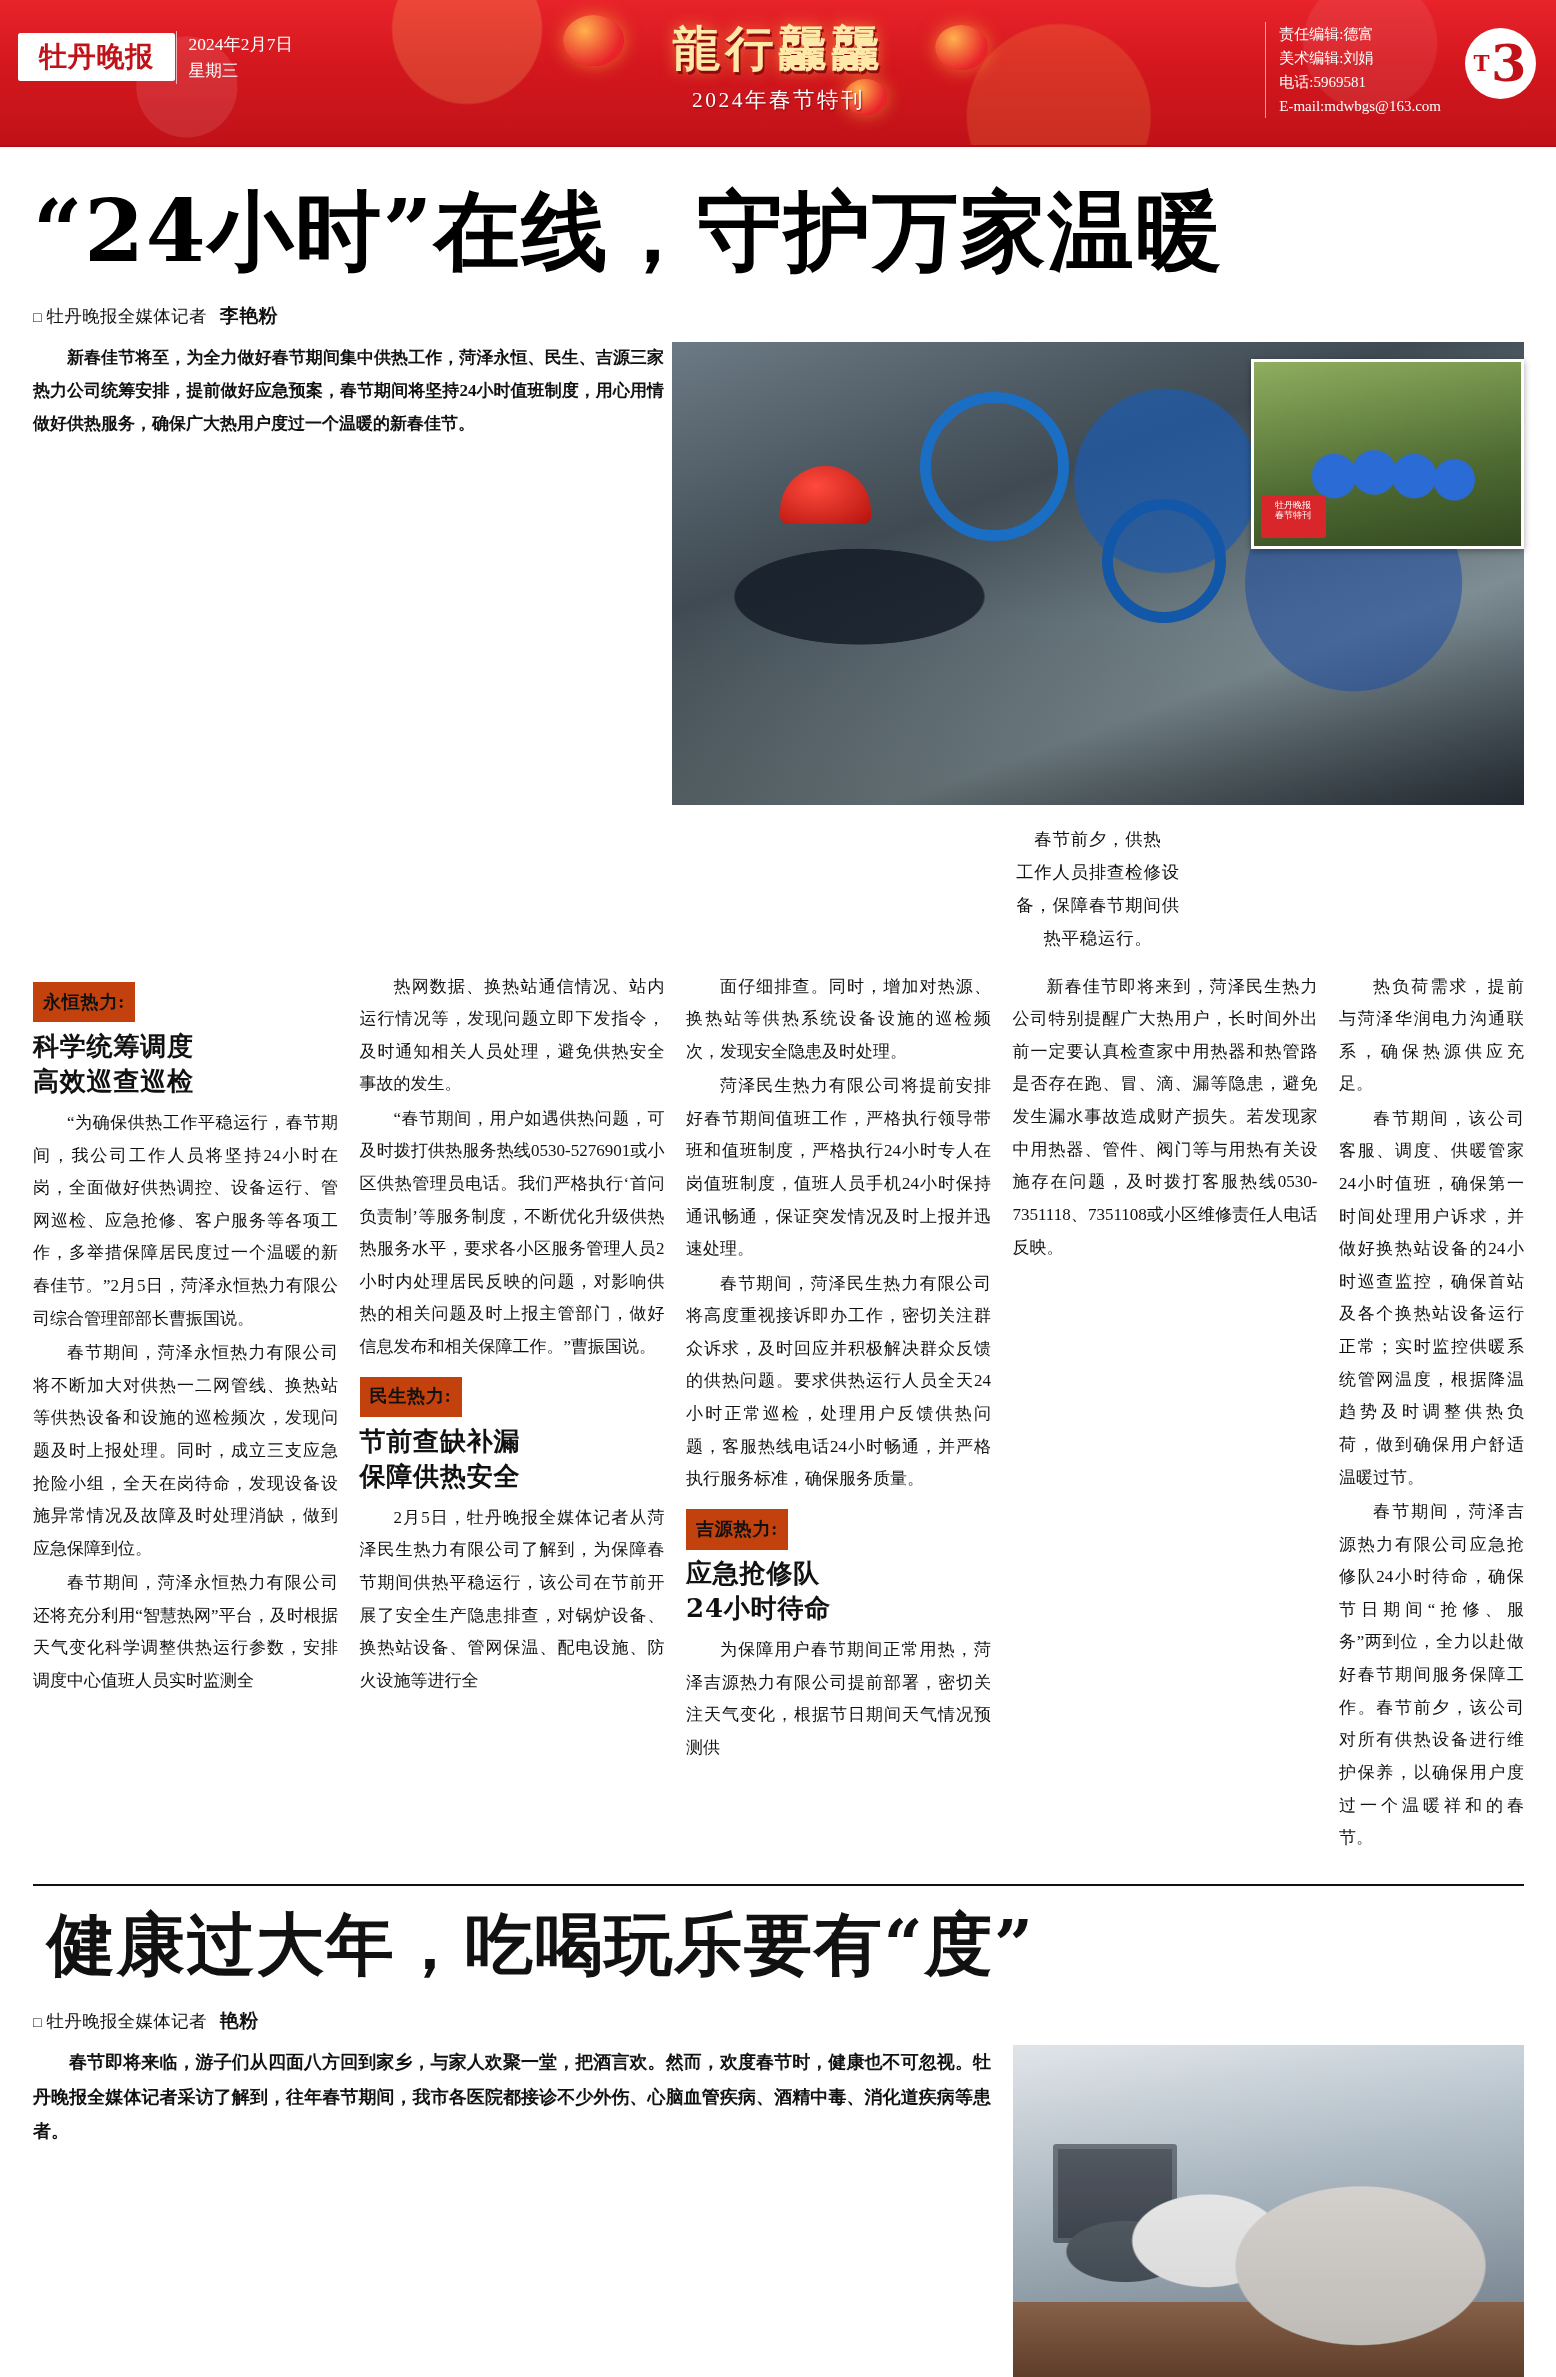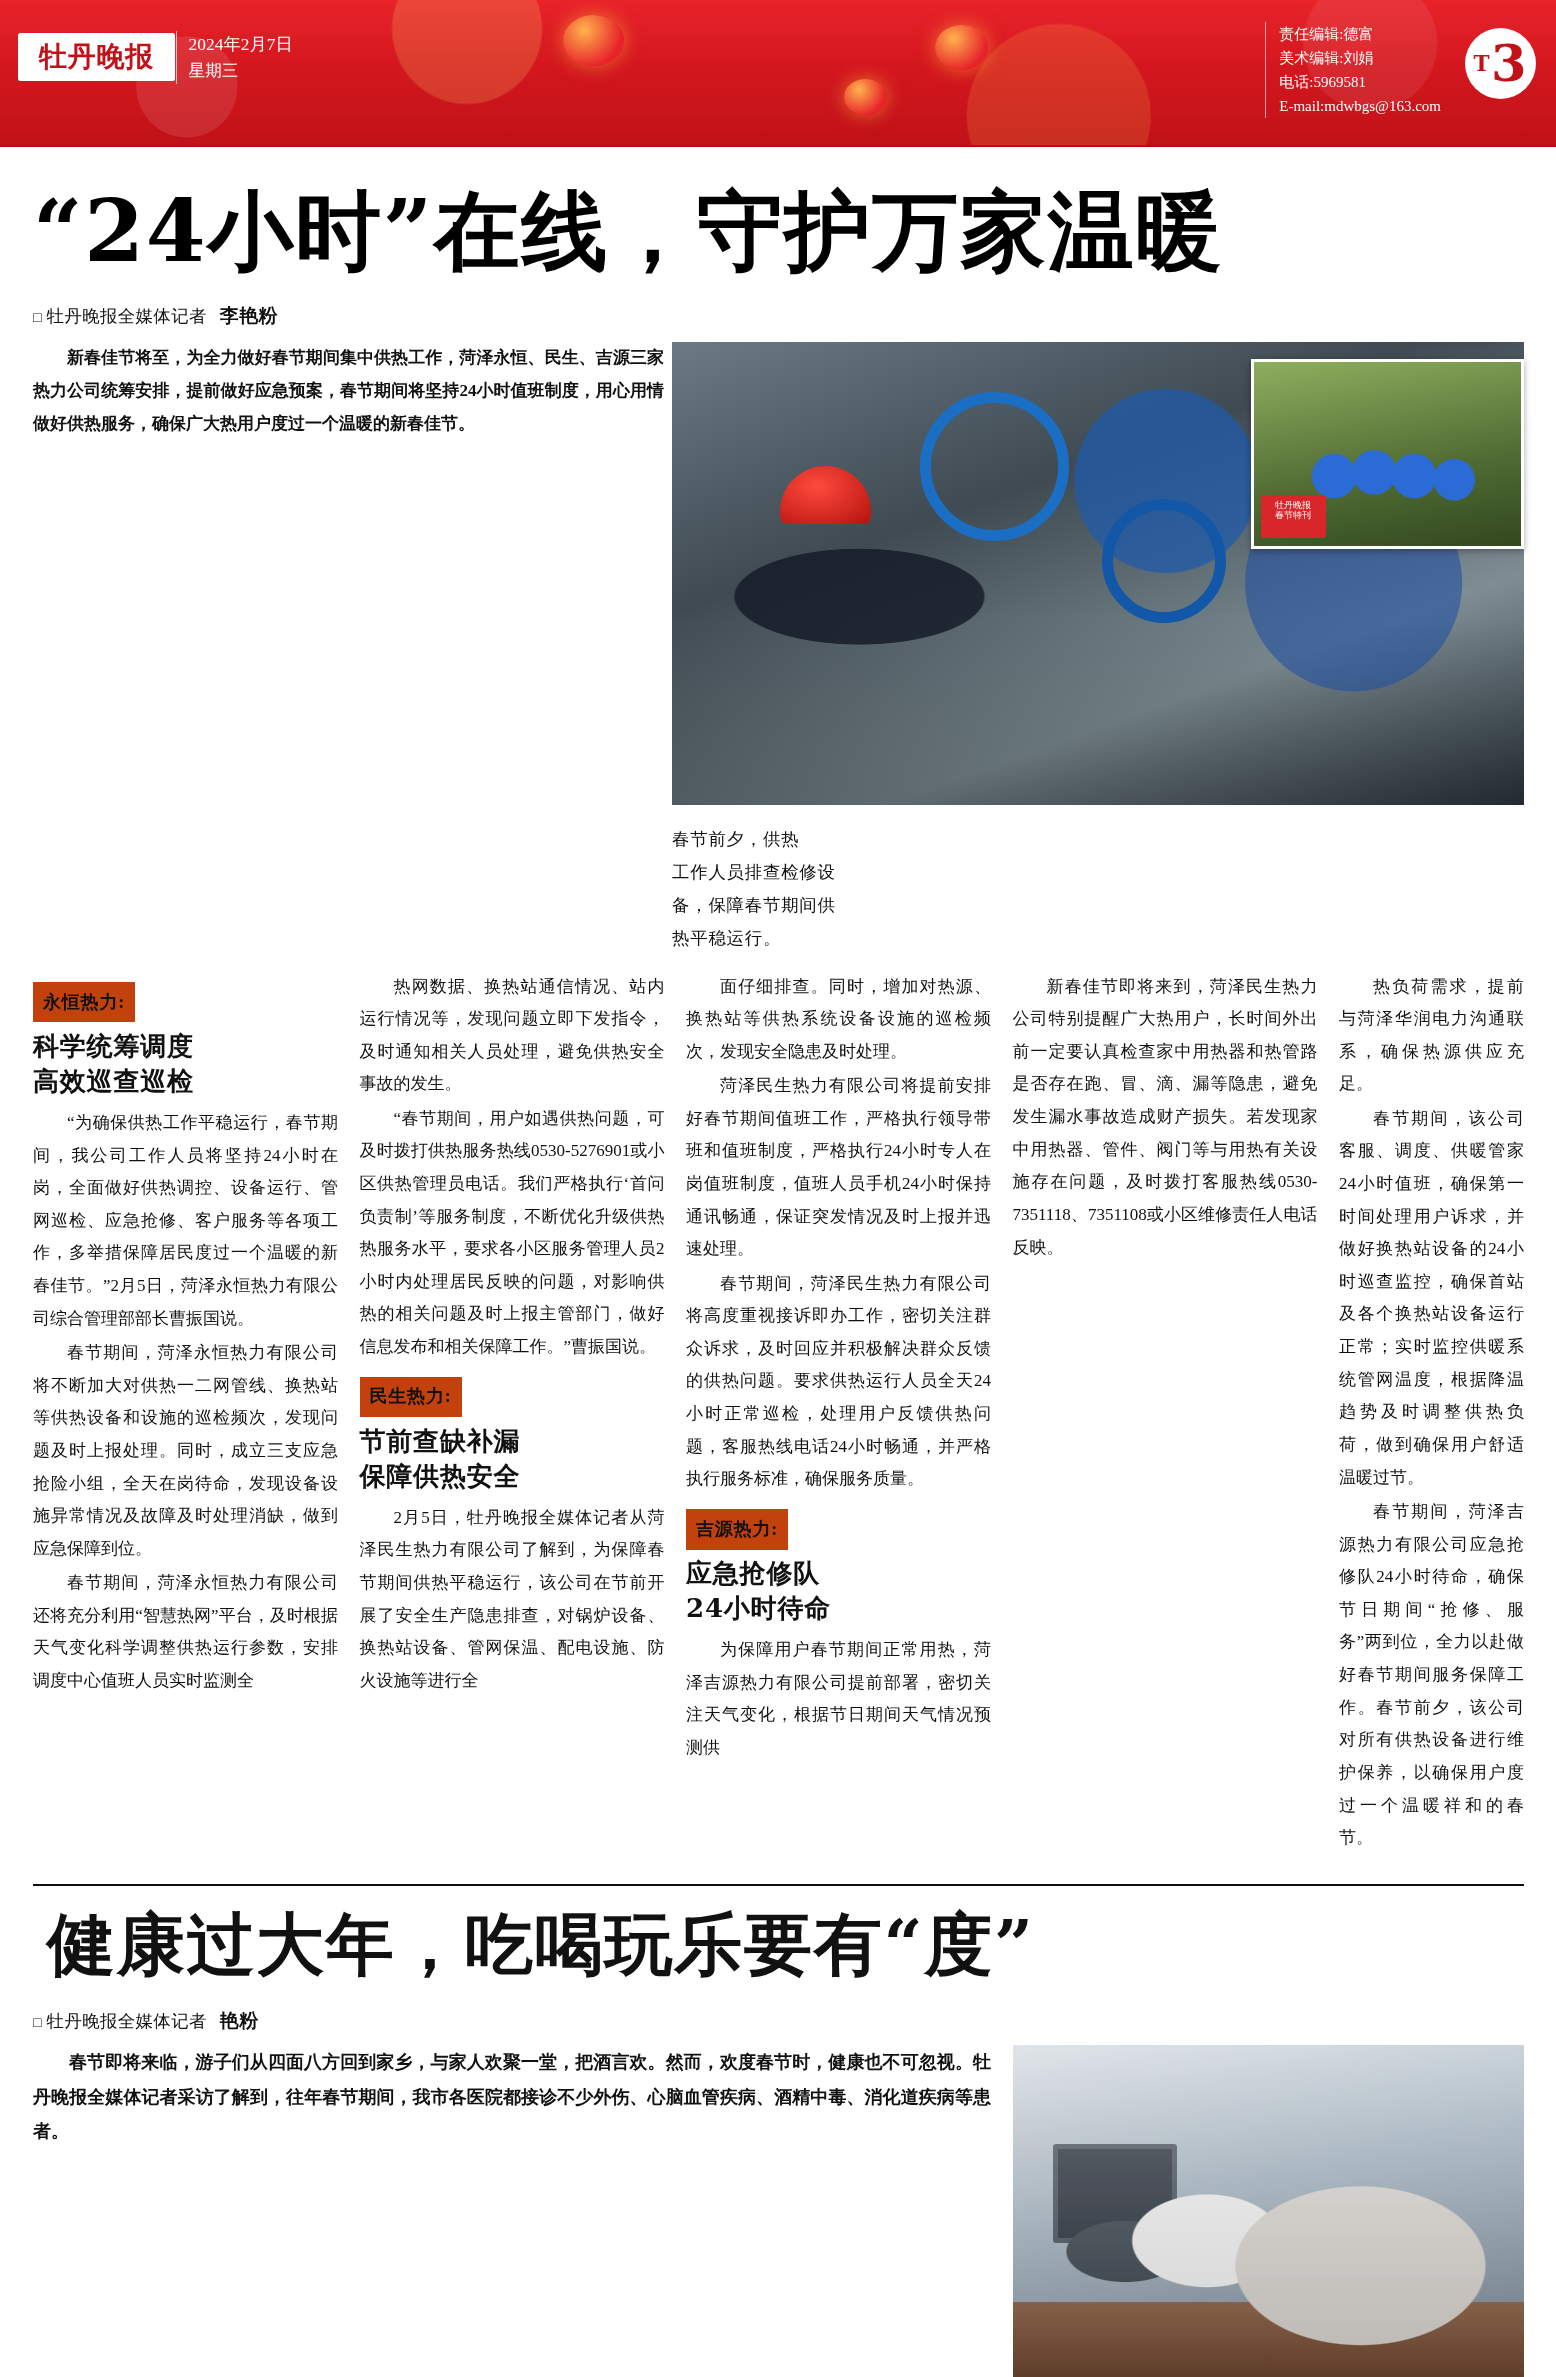--- a/index.html
+++ b/index.html
@@ -206,21 +206,21 @@
   .inset-badge{
     position:absolute; left:6.6px; bottom:8.3px;
     width:65px; height:43px; background:#d8262b; color:#fff;
     font-size:9px; line-height:10.8px; text-align:center;
     padding-top:5px; border-radius:2.5px; z-index:4;
   }
   .photo-caption {
     margin-top: 11.6px;
     font-size: 17.4px;
     line-height: 1.9;
-    text-align: left;
+    text-align: center;
     letter-spacing: 0.8px;
   }
 
   
   .big-divider {
     margin: 28px 0 8.3px 0;
     border-top: 2.5px solid #111;
   }
 
   
@@ -266,20 +266,24 @@
     <div class="mh-lantern l2"></div>
     <div class="mh-lantern l3"></div>
 
     <div class="mh-logo">牡丹晚报</div>
 
     <div class="mh-date">
       <div>2024年2月7日</div>
       <div class="d2">星期三</div>
     </div>
 
+    <div class="mh-center">
+      <div class="mh-bigtitle">龍行龘龘</div>
+      <div class="mh-sub">2024年春节特刊</div>
+    </div>
 
     <div class="mh-right">
       <div>责任编辑:德富</div>
       <div>美术编辑:刘娟</div>
       <div>电话:5969581</div>
       <div>E-mail:mdwbgs@163.com</div>
     </div>
 
     <div class="mh-page">
       <span class="t">T</span>

